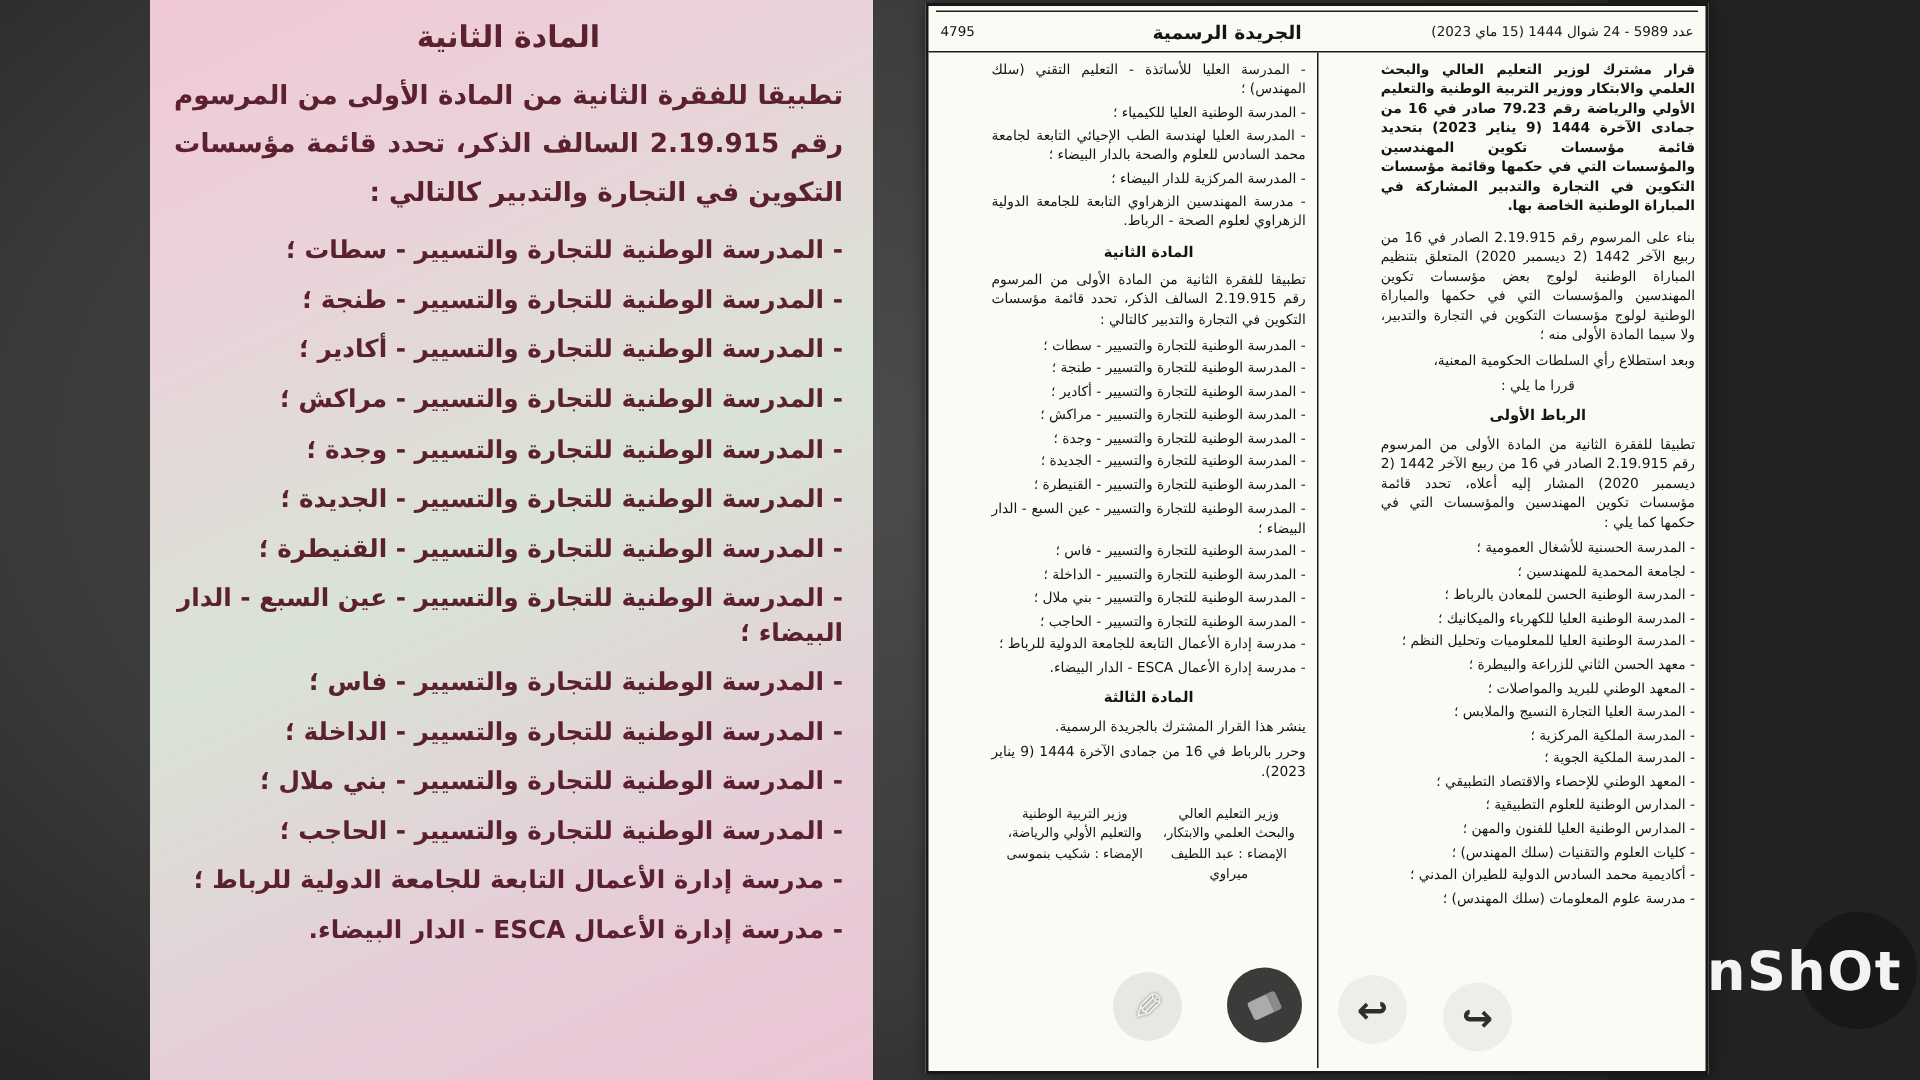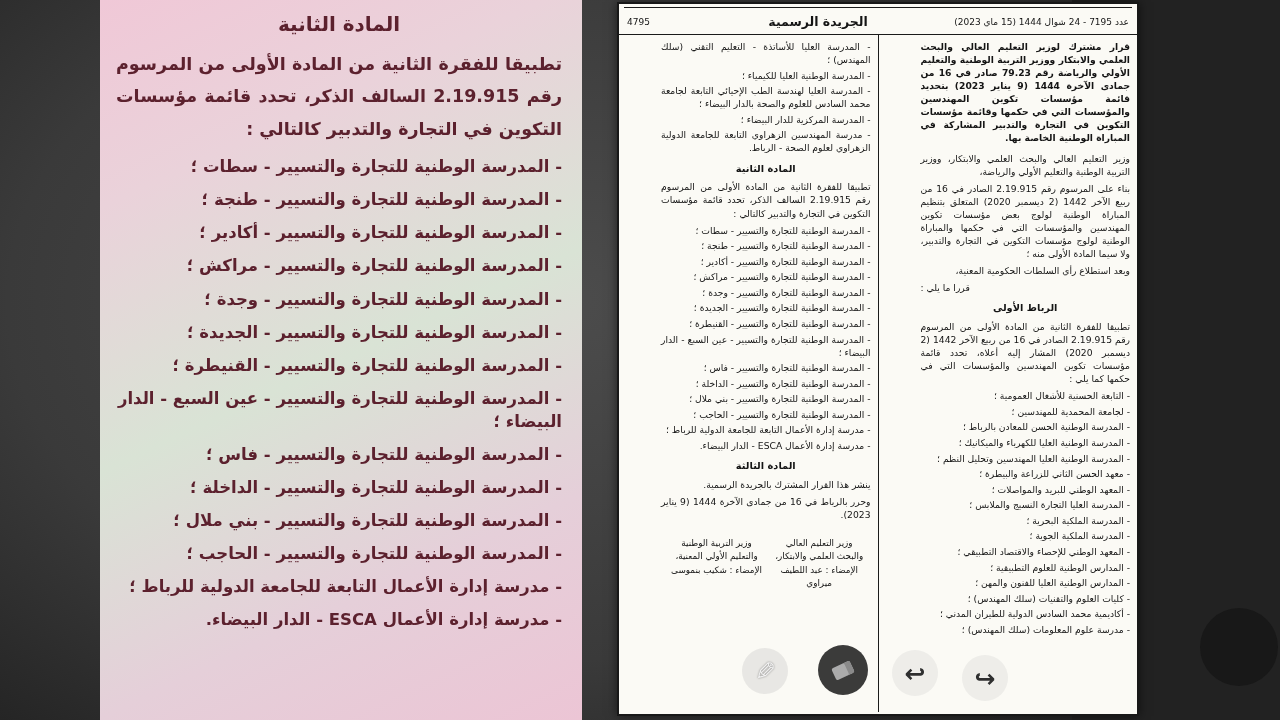--- a/index.html
+++ b/index.html
@@ -42,21 +42,21 @@
   .g-cols { display:flex; height:calc(100% - 33px); }
   .col {
     flex:1; padding:5px 7px 4px; overflow:hidden;
     font-size:9.2px; line-height:1.42; text-align:justify;margin-left:35px;
   }
   .col-b { border-inline-start:1px solid #1a1a1a; }
 
   .blk        { margin-bottom:3px; }
   .blk-bold   { font-weight:bold; margin-bottom:7px; }
   .blk-p      { margin-bottom:4px; }
-  .blk-pc     { text-align:left; margin:4px 0; }
+  .blk-pc     { text-align:center; margin:4px 0; }
   .blk-h      { text-align:center; font-weight:bold; font-size:9.8px; margin:7px 0 5px; }
   .blk-item   { margin-bottom:2.5px; }
   .blk-sig    {
     display:inline-block; width:49%; vertical-align:top;
     text-align:center; white-space:pre-line; font-size:8.8px;
     margin-top:12px; line-height:1.5;
   }
 
   
   .tool {
@@ -105,66 +105,66 @@
         <div class="lp-item">- المدرسة الوطنية للتجارة والتسيير - الداخلة ؛</div>
         <div class="lp-item">- المدرسة الوطنية للتجارة والتسيير - بني ملال ؛</div>
         <div class="lp-item">- المدرسة الوطنية للتجارة والتسيير - الحاجب ؛</div>
         <div class="lp-item">- مدرسة إدارة الأعمال التابعة للجامعة الدولية للرباط ؛</div>
         <div class="lp-item">- مدرسة إدارة الأعمال ESCA - الدار البيضاء.</div>
       </div>
   </section>
 
   <section class="page">
     <header class="g-header">
-      <span class="g-issue">عدد 7195 - 24 شوال 1444 (15 ماي 2023)</span>
+      <span class="g-issue">عدد 5989 - 24 شوال 1444 (15 ماي 2023)</span>
       <span class="g-title">الجريدة الرسمية</span>
       <span class="g-pageno">4795</span>
     </header>
     <div class="g-cols">
       <div class="col col-a">
           <div class="blk blk-bold">قرار مشترك لوزير التعليم العالي والبحث العلمي والابتكار ووزير التربية الوطنية والتعليم الأولي والرياضة رقم 79.23 صادر في 16 من جمادى الآخرة 1444 (9 يناير 2023) بتحديد قائمة مؤسسات تكوين المهندسين والمؤسسات التي في حكمها وقائمة مؤسسات التكوين في التجارة والتدبير المشاركة في المباراة الوطنية الخاصة بها.</div>
-          <div class="blk blk-p">وزير التعليم العالي والبحث العلمي والابتكار، ووزير التربية الوطنية والتعليم الأولي والرياضة،</div>
           <div class="blk blk-p">بناء على المرسوم رقم 2.19.915 الصادر في 16 من ربيع الآخر 1442 (2 ديسمبر 2020) المتعلق بتنظيم المباراة الوطنية لولوج بعض مؤسسات تكوين المهندسين والمؤسسات التي في حكمها والمباراة الوطنية لولوج مؤسسات التكوين في التجارة والتدبير، ولا سيما المادة الأولى منه ؛</div>
           <div class="blk blk-p">وبعد استطلاع رأي السلطات الحكومية المعنية،</div>
           <div class="blk blk-pc">قررا ما يلي :</div>
           <div class="blk blk-h">الرباط الأولى</div>
           <div class="blk blk-p">تطبيقا للفقرة الثانية من المادة الأولى من المرسوم رقم 2.19.915 الصادر في 16 من ربيع الآخر 1442 (2 ديسمبر 2020) المشار إليه أعلاه، تحدد قائمة مؤسسات تكوين المهندسين والمؤسسات التي في حكمها كما يلي :</div>
-          <div class="blk blk-item">- التابعة الحسنية للأشغال العمومية ؛</div>
+          <div class="blk blk-item">- المدرسة الحسنية للأشغال العمومية ؛</div>
           <div class="blk blk-item">- لجامعة المحمدية للمهندسين ؛</div>
           <div class="blk blk-item">- المدرسة الوطنية الحسن للمعادن بالرباط ؛</div>
           <div class="blk blk-item">- المدرسة الوطنية العليا للكهرباء والميكانيك ؛</div>
-          <div class="blk blk-item">- المدرسة الوطنية العليا المهندسين وتحليل النظم ؛</div>
+          <div class="blk blk-item">- المدرسة الوطنية العليا للمعلوميات وتحليل النظم ؛</div>
           <div class="blk blk-item">- معهد الحسن الثاني للزراعة والبيطرة ؛</div>
           <div class="blk blk-item">- المعهد الوطني للبريد والمواصلات ؛</div>
           <div class="blk blk-item">- المدرسة العليا التجارة النسيج والملابس ؛</div>
-          <div class="blk blk-item">- المدرسة الملكية البحرية ؛</div>
+          <div class="blk blk-item">- المدرسة الملكية المركزية ؛</div>
           <div class="blk blk-item">- المدرسة الملكية الجوية ؛</div>
           <div class="blk blk-item">- المعهد الوطني للإحصاء والاقتصاد التطبيقي ؛</div>
           <div class="blk blk-item">- المدارس الوطنية للعلوم التطبيقية ؛</div>
           <div class="blk blk-item">- المدارس الوطنية العليا للفنون والمهن ؛</div>
           <div class="blk blk-item">- كليات العلوم والتقنيات (سلك المهندس) ؛</div>
           <div class="blk blk-item">- أكاديمية محمد السادس الدولية للطيران المدني ؛</div>
           <div class="blk blk-item">- مدرسة علوم المعلومات (سلك المهندس) ؛</div>
         </div>
       <div class="col col-b"><div class="blk blk-item">- المدرسة العليا للأساتذة - التعليم التقني (سلك المهندس) ؛</div><div class="blk blk-item">- المدرسة الوطنية العليا للكيمياء ؛</div><div class="blk blk-item">- المدرسة العليا لهندسة الطب الإحيائي التابعة لجامعة محمد السادس للعلوم والصحة بالدار البيضاء ؛</div><div class="blk blk-item">- المدرسة المركزية للدار البيضاء ؛</div><div class="blk blk-item">- مدرسة المهندسين الزهراوي التابعة للجامعة الدولية الزهراوي لعلوم الصحة - الرباط.</div><div class="blk blk-h">المادة الثانية</div><div class="blk blk-p">تطبيقا للفقرة الثانية من المادة الأولى من المرسوم رقم 2.19.915 السالف الذكر، تحدد قائمة مؤسسات التكوين في التجارة والتدبير كالتالي :</div><div class="blk blk-item">- المدرسة الوطنية للتجارة والتسيير - سطات ؛</div><div class="blk blk-item">- المدرسة الوطنية للتجارة والتسيير - طنجة ؛</div><div class="blk blk-item">- المدرسة الوطنية للتجارة والتسيير - أكادير ؛</div><div class="blk blk-item">- المدرسة الوطنية للتجارة والتسيير - مراكش ؛</div><div class="blk blk-item">- المدرسة الوطنية للتجارة والتسيير - وجدة ؛</div><div class="blk blk-item">- المدرسة الوطنية للتجارة والتسيير - الجديدة ؛</div><div class="blk blk-item">- المدرسة الوطنية للتجارة والتسيير - القنيطرة ؛</div><div class="blk blk-item">- المدرسة الوطنية للتجارة والتسيير - عين السبع - الدار البيضاء ؛</div><div class="blk blk-item">- المدرسة الوطنية للتجارة والتسيير - فاس ؛</div><div class="blk blk-item">- المدرسة الوطنية للتجارة والتسيير - الداخلة ؛</div><div class="blk blk-item">- المدرسة الوطنية للتجارة والتسيير - بني ملال ؛</div><div class="blk blk-item">- المدرسة الوطنية للتجارة والتسيير - الحاجب ؛</div><div class="blk blk-item">- مدرسة إدارة الأعمال التابعة للجامعة الدولية للرباط ؛</div><div class="blk blk-item">- مدرسة إدارة الأعمال ESCA - الدار البيضاء.</div><div class="blk blk-h">المادة الثالثة</div><div class="blk blk-p">ينشر هذا القرار المشترك بالجريدة الرسمية.</div><div class="blk blk-p">وحرر بالرباط في 16 من جمادى الآخرة 1444 (9 يناير 2023).</div><div class="blk blk-sig">وزير التعليم العالي
 والبحث العلمي والابتكار،
 الإمضاء : عبد اللطيف ميراوي</div><div class="blk blk-sig">وزير التربية الوطنية
-والتعليم الأولي المعنية،
+والتعليم الأولي والرياضة،
 الإمضاء : شكيب بنموسى</div></div>
     </div>
   </section>
 
   <div class="tool tool-pen">
     <span>✎</span>
   </div>
   <div class="tool tool-eraser">
     <div class="eraser-shape"></div>
   </div>
   <div class="tool tool-undo">
     <span>↩</span>
   </div>
   <div class="tool tool-redo">
     <span>↪</span>
   </div>
 
   <div class="wm-blob"></div>
+  <div class="wm-text">nShOt</div>
 
 </div>
 
 </body></html>

